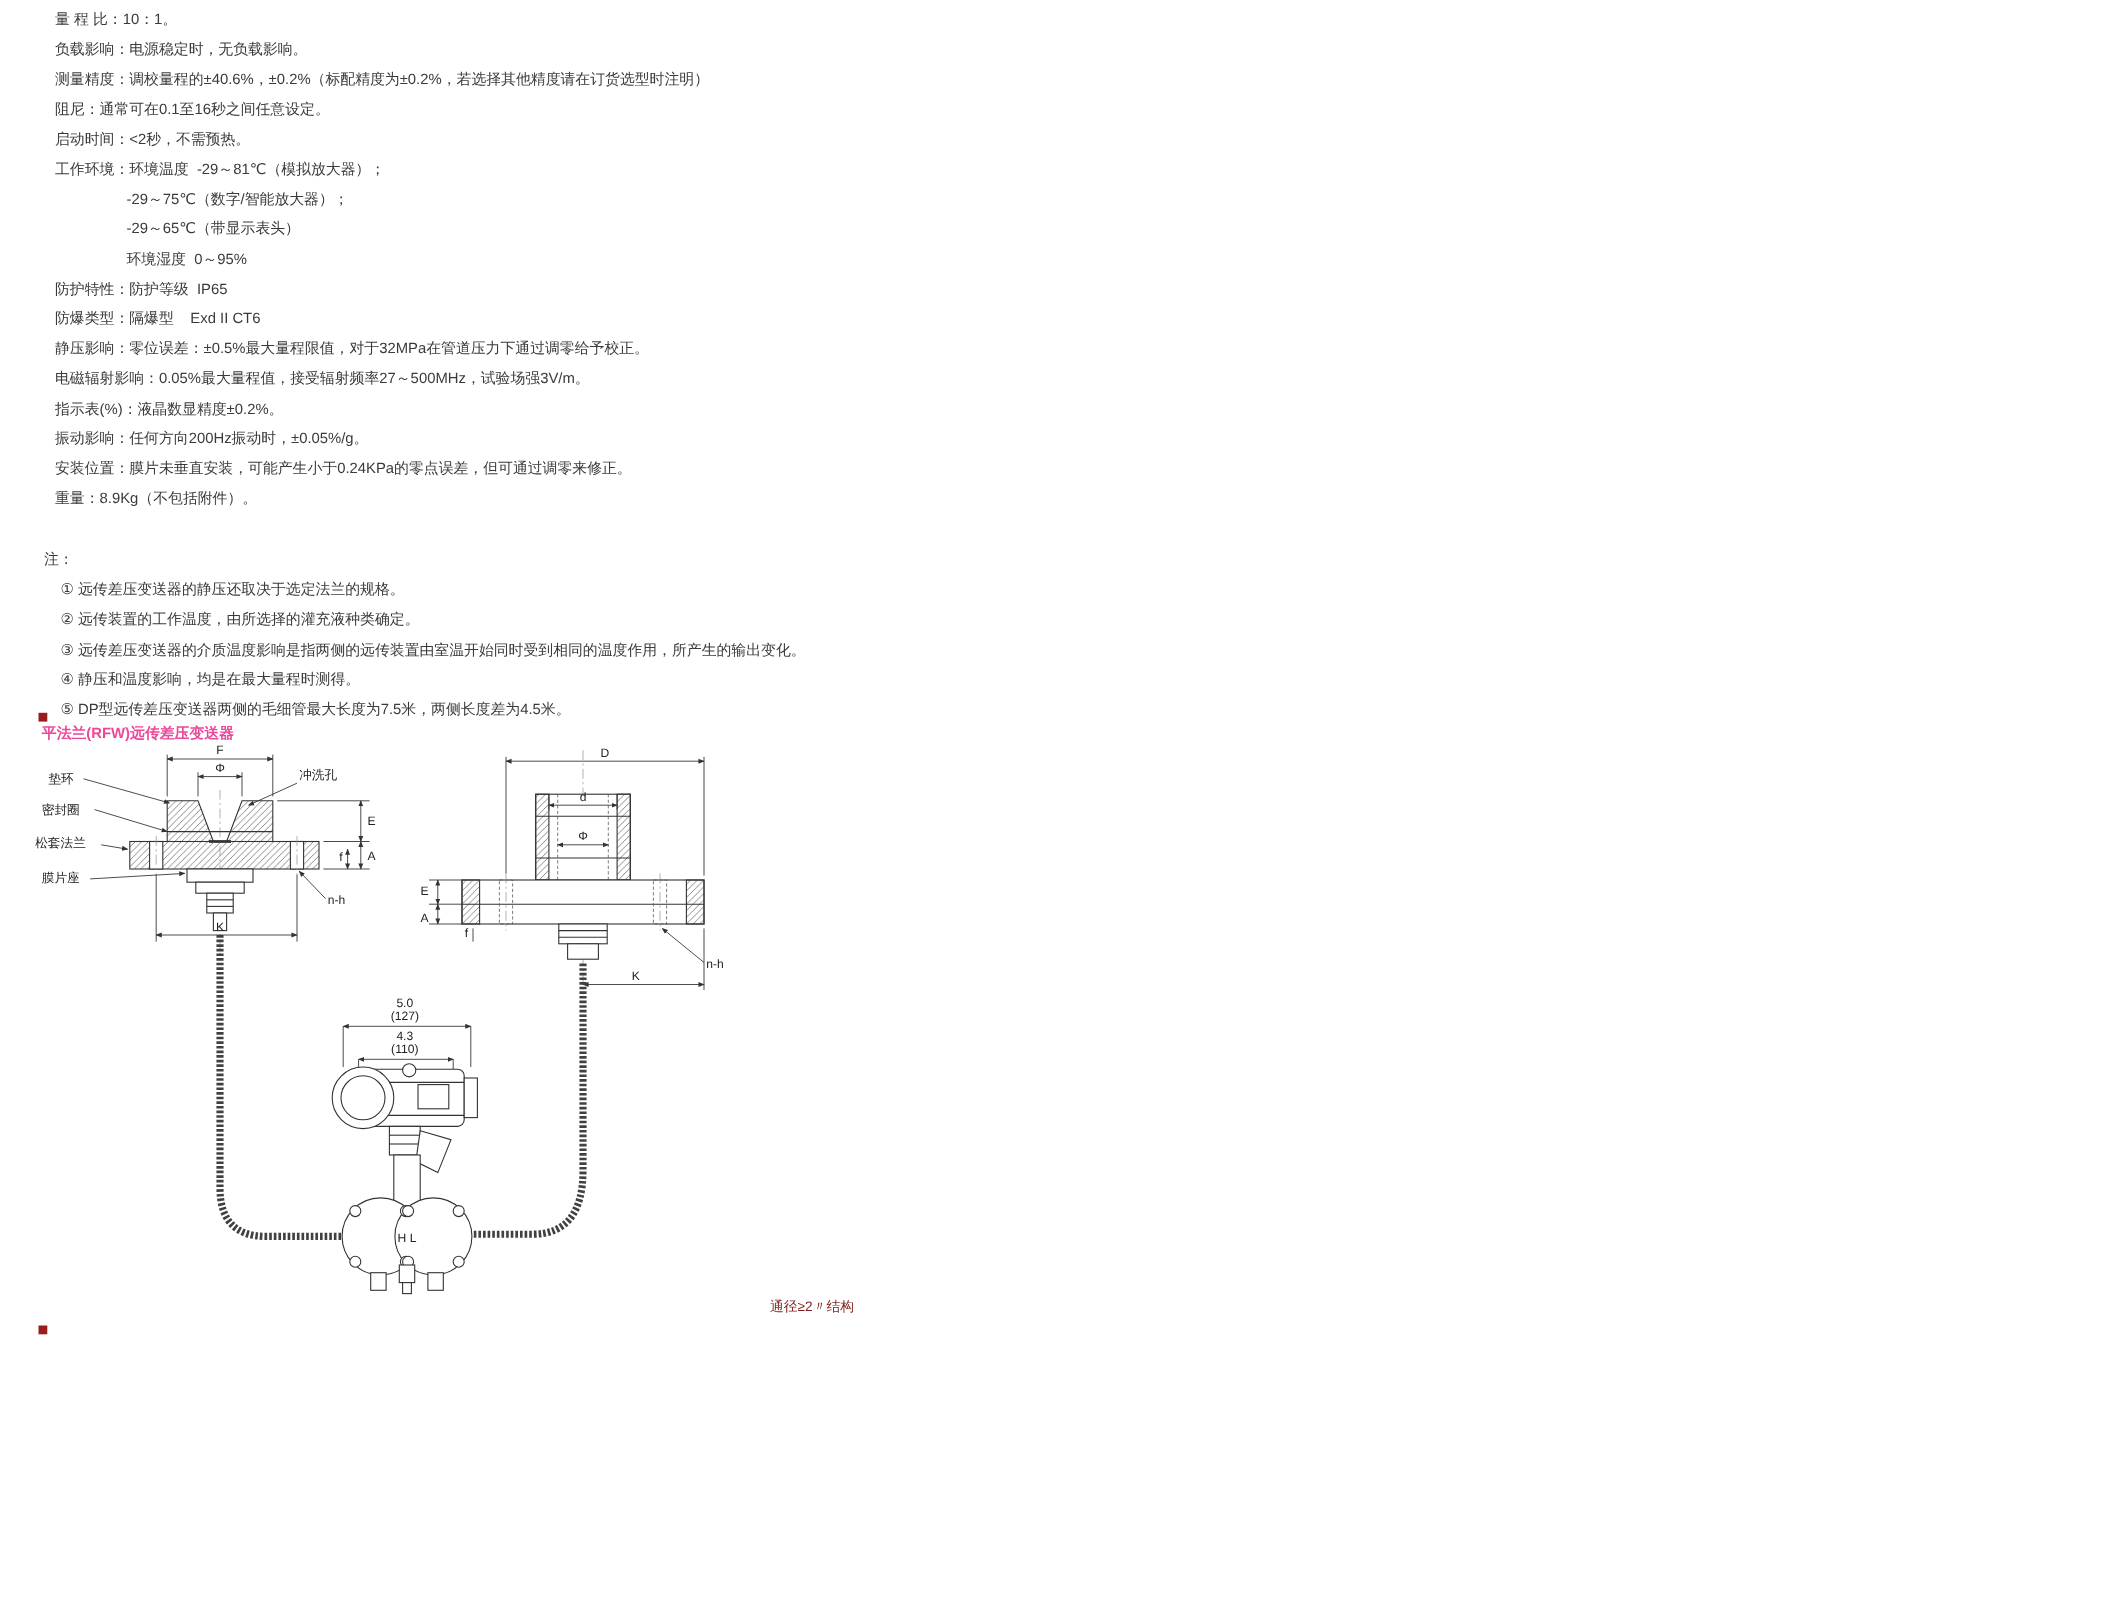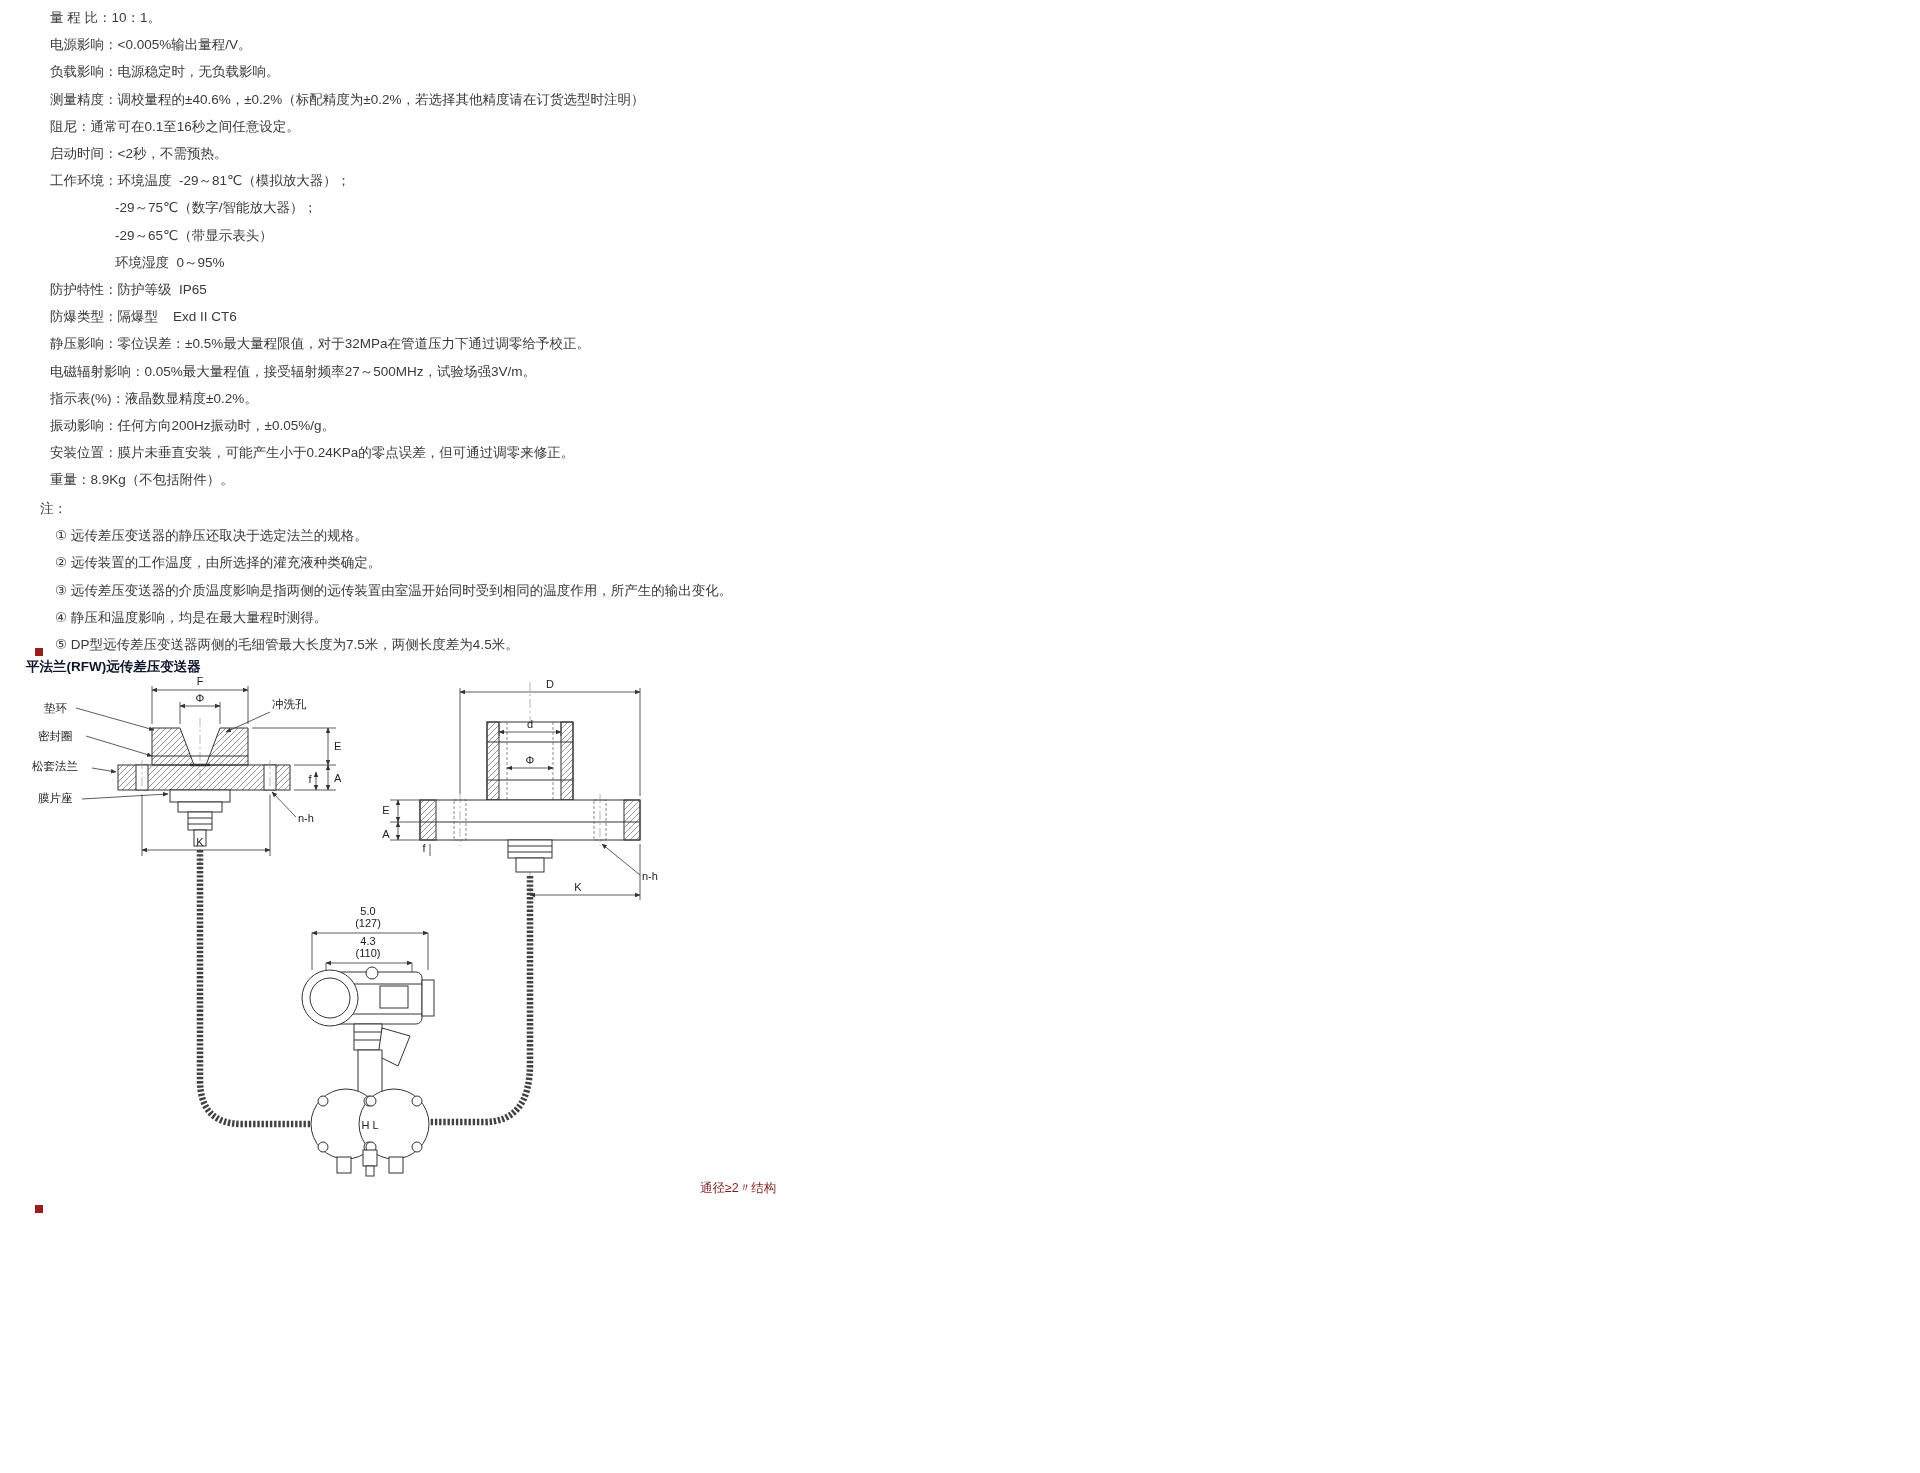--- a/index.html
+++ b/index.html
@@ -5,21 +5,21 @@
   html,body{margin:0;padding:0;background:#fff;}
   .page{position:relative;width:1920px;height:1473px;background:#ffffff;overflow:hidden;
         font-family:"Liberation Sans","DejaVu Sans",sans-serif;color:#3a3a3a;}
   .textblock{position:absolute;left:40px;}
   #specs{top:4px;}
   #notes{top:495px;}
   .line{font-size:13.5px;line-height:27.2px;white-space:pre;padding-left:10px;}
   .line.indent{padding-left:75px;}
   .note-head{padding-left:0;}
   .note-item{padding-left:15px;}
-  #section-title{position:absolute;left:26px;top:658px;font-size:13.5px;font-weight:bold;color:#0f172a;white-space:pre;}
+  #section-title{position:absolute;left:38px;top:658px;font-size:13.5px;font-weight:bold;color:#ec4899;white-space:pre;}
   #caption{position:absolute;left:700px;top:1180px;font-size:12.5px;color:#7f1d1d;white-space:pre;}
   .red-marker{position:absolute;width:8px;height:8px;background:#9b1c1c;}
   #red-marker-1{left:35px;top:648px;}
   #red-marker-2{left:35px;top:1205px;}
   #drawing{position:absolute;left:30px;top:672px;}
   .ln{stroke:#333;stroke-width:1;fill:none;}
   .fillw{fill:#ffffff;stroke:#333;stroke-width:1;}
   .hatchf{fill:url(#hatch);stroke:#333;stroke-width:1;}
   .dim{stroke:#333;stroke-width:0.8;fill:none;}
   .hid{stroke:#555;stroke-width:0.7;stroke-dasharray:3 2;fill:none;}
@@ -28,21 +28,20 @@
   .dimtxt{font-size:11px;fill:#222;font-family:"Liberation Sans","DejaVu Sans",sans-serif;}
   .lbl{font-size:11.5px;fill:#222;font-family:"Liberation Sans","DejaVu Sans",sans-serif;}
 </style>
 </head>
 <body>
 
 <div class="page">
 
   <div class="textblock" id="specs">
     <div class="line">量 程 比：10：1。</div>
-    <div class="line">电源影响：&lt;0.005%输出量程/V。</div>
     <div class="line">负载影响：电源稳定时，无负载影响。</div>
     <div class="line">测量精度：调校量程的±40.6%，±0.2%（标配精度为±0.2%，若选择其他精度请在订货选型时注明）</div>
     <div class="line">阻尼：通常可在0.1至16秒之间任意设定。</div>
     <div class="line">启动时间：&lt;2秒，不需预热。</div>
     <div class="line">工作环境：环境温度  -29～81℃（模拟放大器）；</div>
     <div class="line indent">-29～75℃（数字/智能放大器）；</div>
     <div class="line indent">-29～65℃（带显示表头）</div>
     <div class="line indent">环境湿度  0～95%</div>
     <div class="line">防护特性：防护等级  IP65</div>
     <div class="line">防爆类型：隔爆型    Exd II CT6</div>

